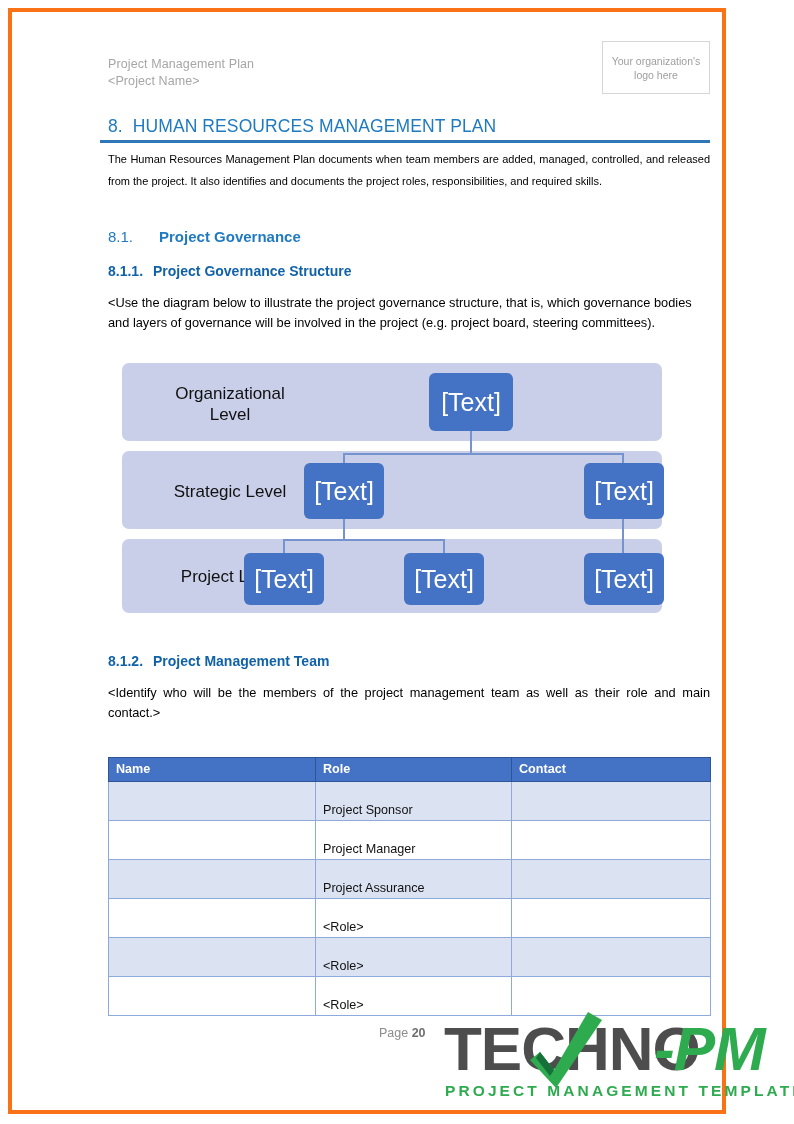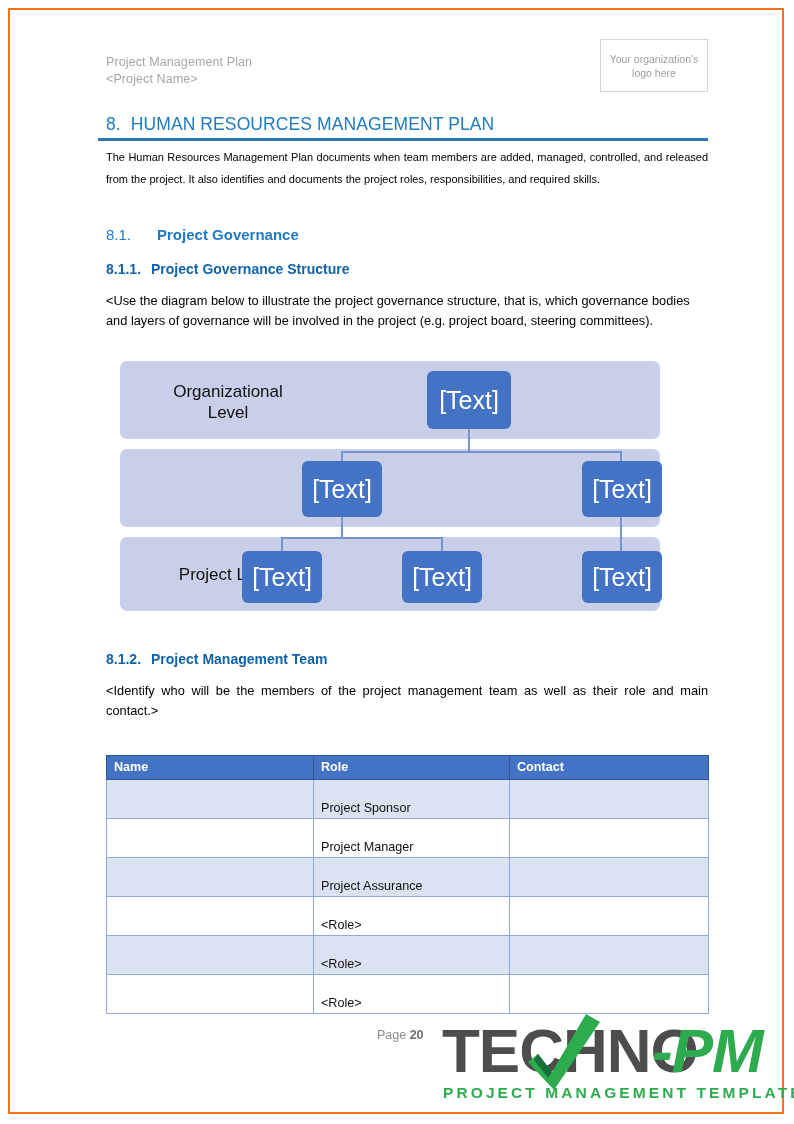--- a/index.html
+++ b/index.html
@@ -12,23 +12,23 @@
     height: 1124px;
     position: relative;
     font-family: "Liberation Sans", sans-serif;
     color: #000000;
     overflow: hidden;
   }
   .page {
     position: absolute;
     left: 8px;
     top: 8px;
-    width: 776px;
+    width: 718px;
     height: 1106px;
-    border: 2px solid #f97316;
+    border: 4px solid #f97316;
     box-sizing: border-box;
     background: #ffffff;
   }
   .content {
     position: absolute;
     left: 88px;
     top: 22px;
     width: 610px;
   }
 
@@ -248,20 +248,21 @@
     <div class="note">&lt;Use the diagram below to illustrate the project governance structure, that is, which governance bodies and layers of governance will be involved in the project (e.g. project board, steering committees).</div>
 
     <div class="diagram">
 
       <div class="band" style="top:0px; height:78px;"></div>
       <div class="band" style="top:88px; height:78px;"></div>
       <div class="band" style="top:176px; height:74px;"></div>
 
       <div class="band-label" style="left:18px; top:20px; width:180px;">Organizational
 Level</div>
+      <div class="band-label" style="left:18px; top:118px; width:180px;">Strategic Level</div>
       <div class="band-label" style="left:18px; top:203px; width:180px;">Project Level</div>
 
       <div class="conn" style="left:348px; top:68px; width:2px; height:24px;"></div>
       <div class="conn" style="left:221px; top:90px; width:281px; height:2px;"></div>
       <div class="conn" style="left:221px; top:90px; width:2px; height:16px;"></div>
       <div class="conn" style="left:500px; top:90px; width:2px; height:16px;"></div>
 
       <div class="conn" style="left:221px; top:156px; width:2px; height:22px;"></div>
       <div class="conn" style="left:161px; top:176px; width:162px; height:2px;"></div>
       <div class="conn" style="left:161px; top:176px; width:2px; height:16px;"></div>

